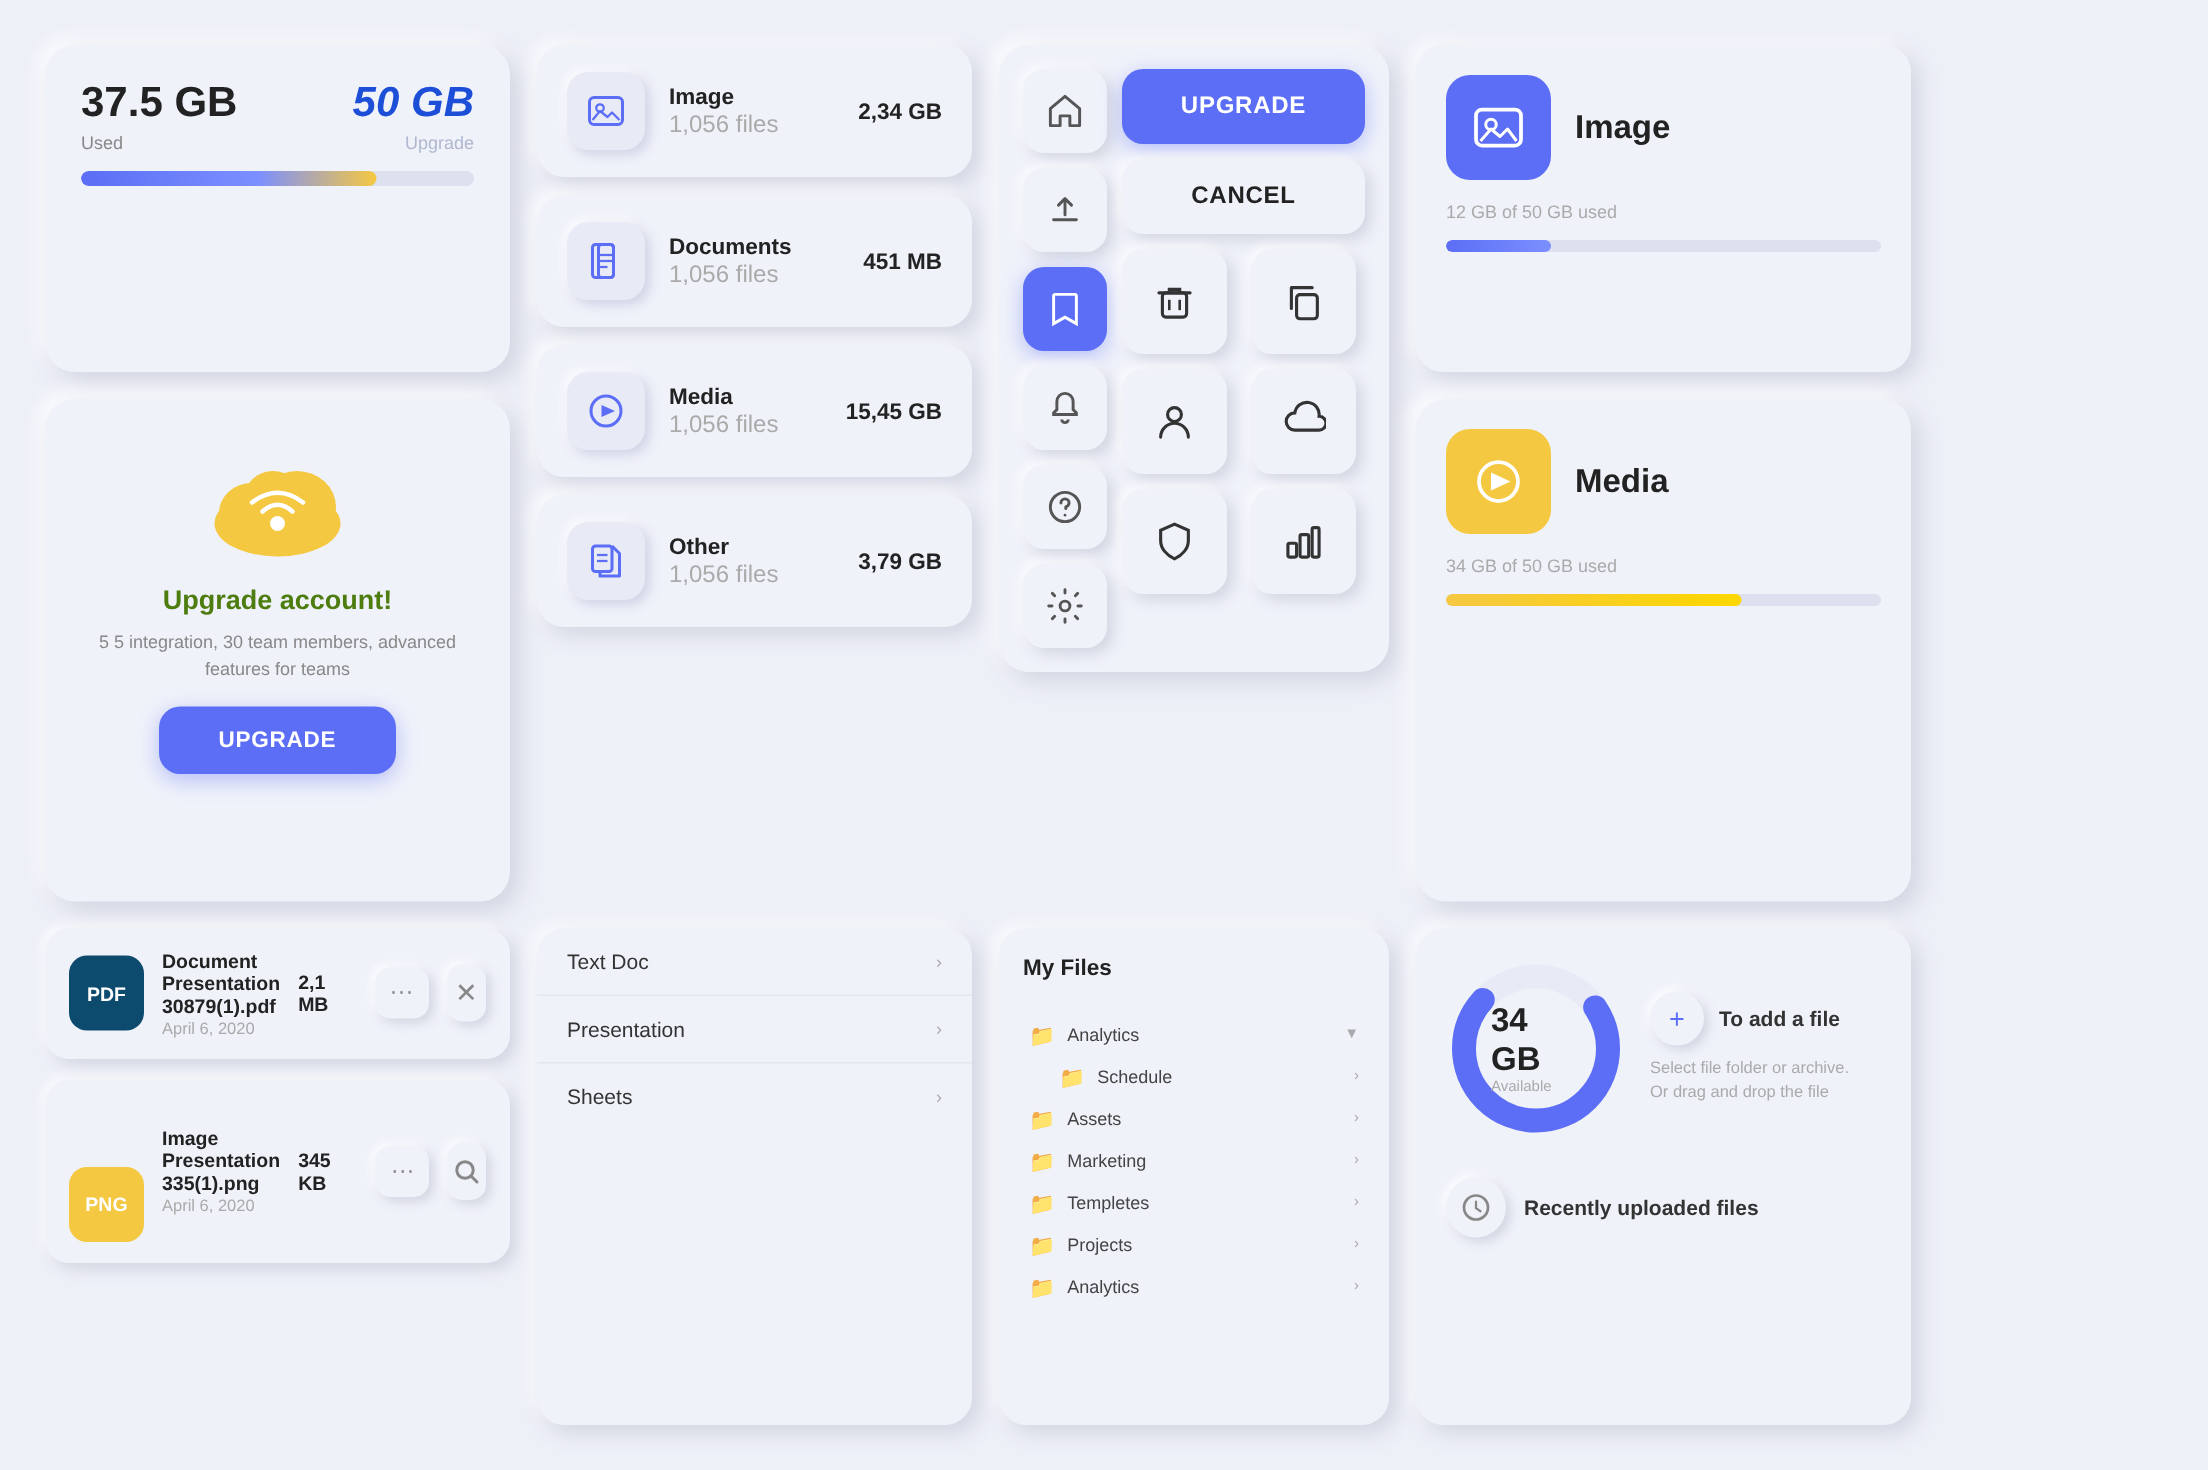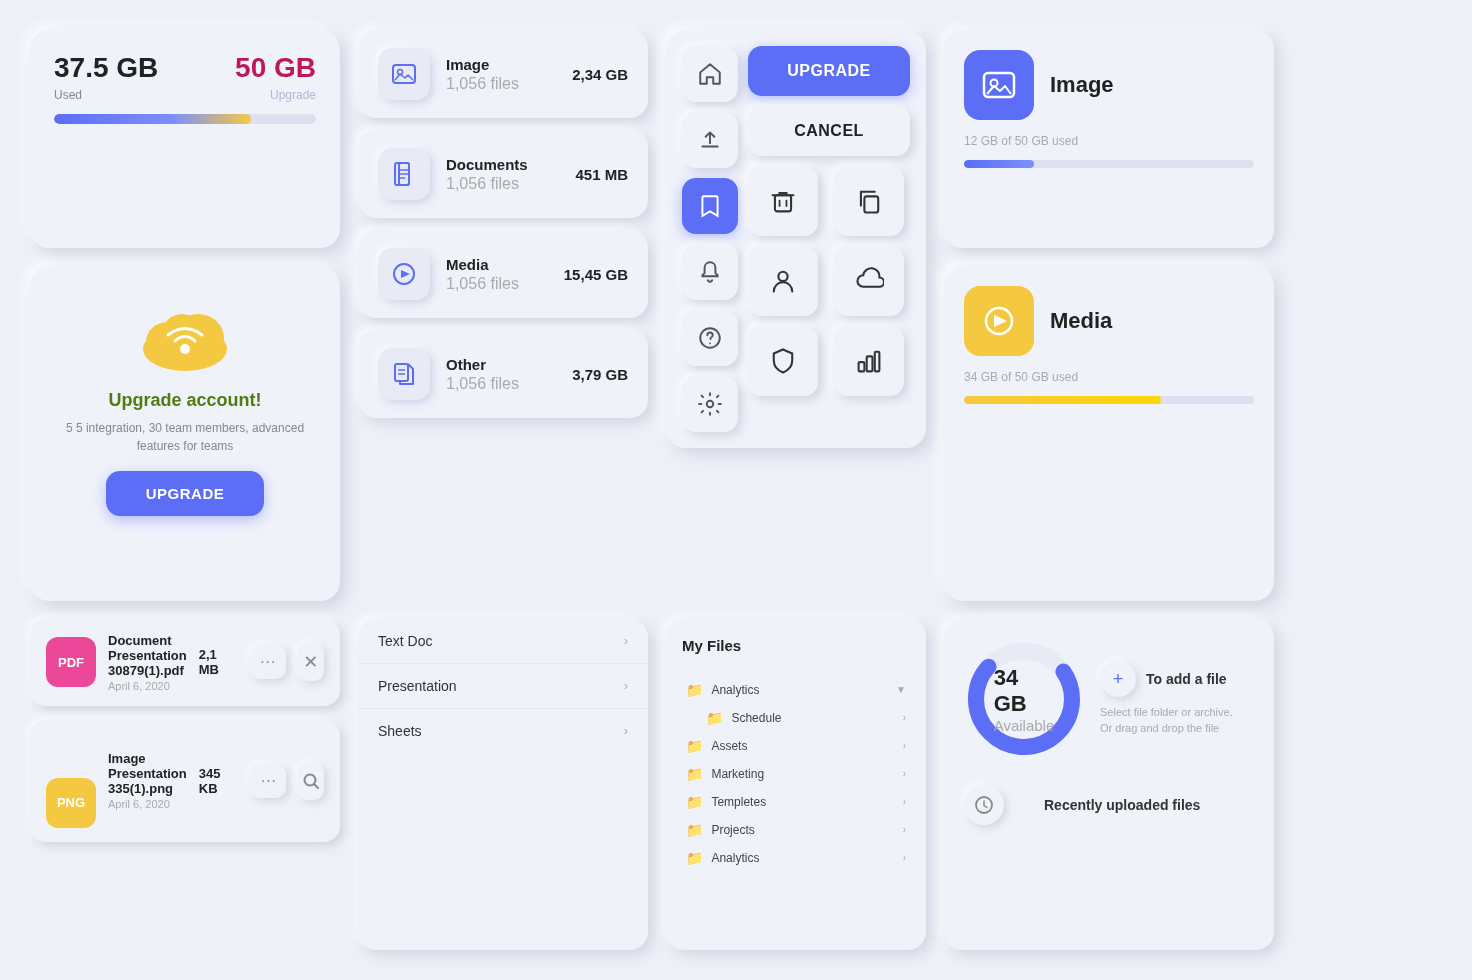--- a/index.html
+++ b/index.html
@@ -35,21 +35,22 @@
       margin-bottom: 4px;
     }
     .storage-used-gb {
       font-size: 28px;
       font-weight: 700;
       color: #222;
     }
     .storage-total-gb {
       font-size: 28px;
       font-weight: 700;
-      color: #be185d;
+      color: #1d4ed8;
+      font-style: italic;
     }
     .storage-labels {
       display: flex;
       justify-content: space-between;
       font-size: 12px;
       color: #888;
       margin-bottom: 12px;
     }
     .storage-labels span:last-child { color: #b0b8d0; }
     .progress-bar-bg {
@@ -127,21 +128,21 @@
       height: 50px;
       border-radius: 12px;
       display: flex;
       align-items: center;
       justify-content: center;
       font-size: 13px;
       font-weight: 700;
       color: #fff;
       flex-shrink: 0;
     }
-    .badge-pdf { background: #ec4899; }
+    .badge-pdf { background: #0c4a6e; }
     .badge-png { background: #f5c842; margin-top: 44px; }
     .file-info { flex: 1; }
     .file-name { font-size: 13px; font-weight: 700; color: #222; }
     .file-date { font-size: 11px; color: #aaa; margin-top: 2px; }
     .file-size { font-size: 13px; font-weight: 700; color: #222; margin-right: 10px; }
     .file-dots {
       background: #f0f2fa;
       border-radius: 10px;
       padding: 8px 10px;
       box-shadow: 3px 3px 8px #d1d4e0, -2px -2px 6px #ffffff;
@@ -368,21 +369,21 @@
       height: 120px;
       flex-shrink: 0;
     }
     .donut-label {
       position: absolute;
       top: 50%;
       left: 50%;
       transform: translate(-50%, -50%);
     }
     .donut-gb { font-size: 22px; font-weight: 700; color: #222; }
-    .donut-avail { font-size: 15px; color: #aaa; }
+    .donut-avail { font-size: 10px; color: #aaa; }
     .add-file-section { flex: 1; }
     .add-file-row {
       display: flex;
       align-items: center;
       gap: 10px;
       margin-bottom: 8px;
     }
     .add-file-plus {
       width: 36px;
       height: 36px;
@@ -410,21 +411,21 @@
       border-radius: 50%;
       background: #f0f2fa;
       box-shadow: 3px 3px 8px #d1d4e0, -2px -2px 6px #ffffff;
       display: flex;
       align-items: center;
       justify-content: center;
       font-size: 16px;
       color: #888;
       flex-shrink: 0;
     }
-    .recent-label { font-size: 14px; font-weight: 600; color: #333; margin-left: 28px; }
+    .recent-label { font-size: 14px; font-weight: 600; color: #333; }
   </style>
 </head>
 <body>
 
 <div class="card storage-card" style="grid-column:1;grid-row:1;">
   <div class="storage-top">
     <span class="storage-used-gb">37.5 GB</span>
     <span class="storage-total-gb">50 GB</span>
   </div>
   <div class="storage-labels">

